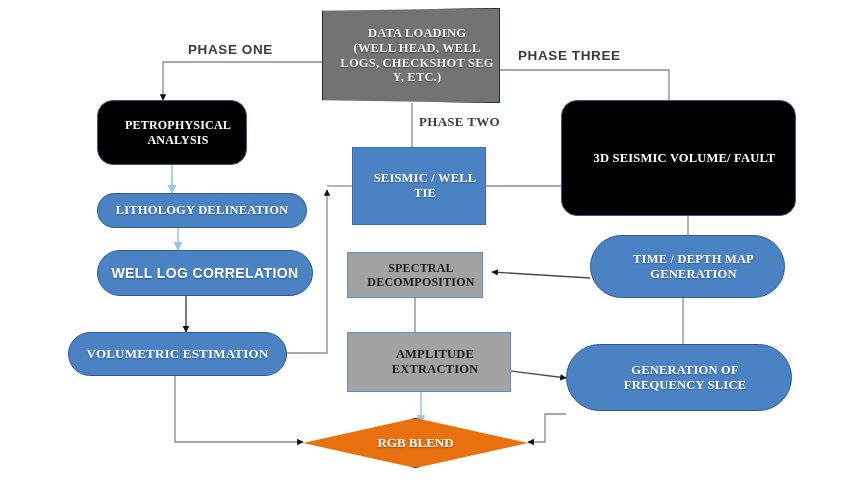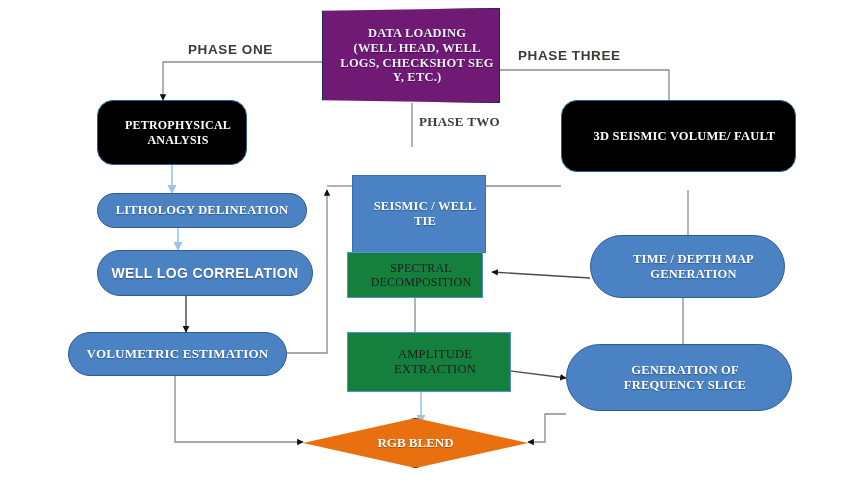--- a/index.html
+++ b/index.html
@@ -27,38 +27,38 @@
     justify-content:center;
     text-align:center;
     box-sizing:border-box;
     line-height:1.18;
     letter-spacing:.2px;
   }
   .node span{display:block;width:100%;padding:0 6px;}
 
   
   .dark-rect{
-    background:#701a75;
+    background:#737373;
     border:1px solid #17304f;
     color:#eef2f8;
     font-weight:bold;
     text-shadow:0 1px 1px rgba(0,0,0,.45);
   }
   .blue-rect{
     background:#4a82c4;
     border:1px solid #3a6fae;
     color:#ffffff;
     font-weight:bold;
     text-shadow:0 1px 1px rgba(0,0,0,.35);
   }
   .blue-rect-dark-text{
-    background:#15803d;
+    background:#a3a3a3;
     border:1px solid #5191d0;
     color:#1c1c1c;
-    font-weight:normal;
+    font-weight:bold;
     text-shadow:none;
   }
   .round-rect{
     background:#000000;
     border:1.4px solid #2e5b93;
     border-radius:16px;
     color:#ffffff;
     font-weight:bold;
     text-shadow:0 1px 1px rgba(0,0,0,.35);
   }
@@ -189,42 +189,42 @@
   </div>
 
   <div class="node pill pill-sans" style="left:97px; top:250px; width:216px; height:46px; font-size:14px;">
     <span>WELL LOG CORRELATION</span>
   </div>
 
   <div class="node pill" style="left:68px; top:332px; width:219px; height:44px; font-size:13px;">
     <span>VOLUMETRIC ESTIMATION</span>
   </div>
 
-  <div class="node blue-rect" style="left:352px; top:147px; width:134px; height:78px; font-size:12.5px;margin-top:28px;">
+  <div class="node blue-rect" style="left:352px; top:147px; width:134px; height:78px; font-size:12.5px;">
     <span>
       <span>SEISMIC / WELL</span>
       <span>TIE</span>
     </span>
   </div>
 
   <div class="node blue-rect-dark-text" style="left:347px; top:252px; width:136px; height:46px; font-size:12px;">
     <span>
       <span>SPECTRAL</span>
       <span>DECOMPOSITION</span>
     </span>
   </div>
 
   <div class="node blue-rect-dark-text" style="left:347px; top:332px; width:164px; height:60px; font-size:12.5px;">
     <span>
       <span>AMPLITUDE</span>
       <span>EXTRACTION</span>
     </span>
   </div>
 
-  <div class="node round-rect" style="left:561px; top:100px; width:235px; height:72px; font-size:12.5px;">
+  <div class="node round-rect" style="left:561px; top:100px; width:235px; height:116px; font-size:12.5px;">
     <span>
       <span>3D SEISMIC VOLUME/ FAULT</span>
     </span>
   </div>
 
   <div class="node pill" style="left:590px; top:235px; width:195px; height:63px; font-size:12.5px;">
     <span>
       <span>TIME / DEPTH MAP</span>
       <span>GENERATION</span>
     </span>

